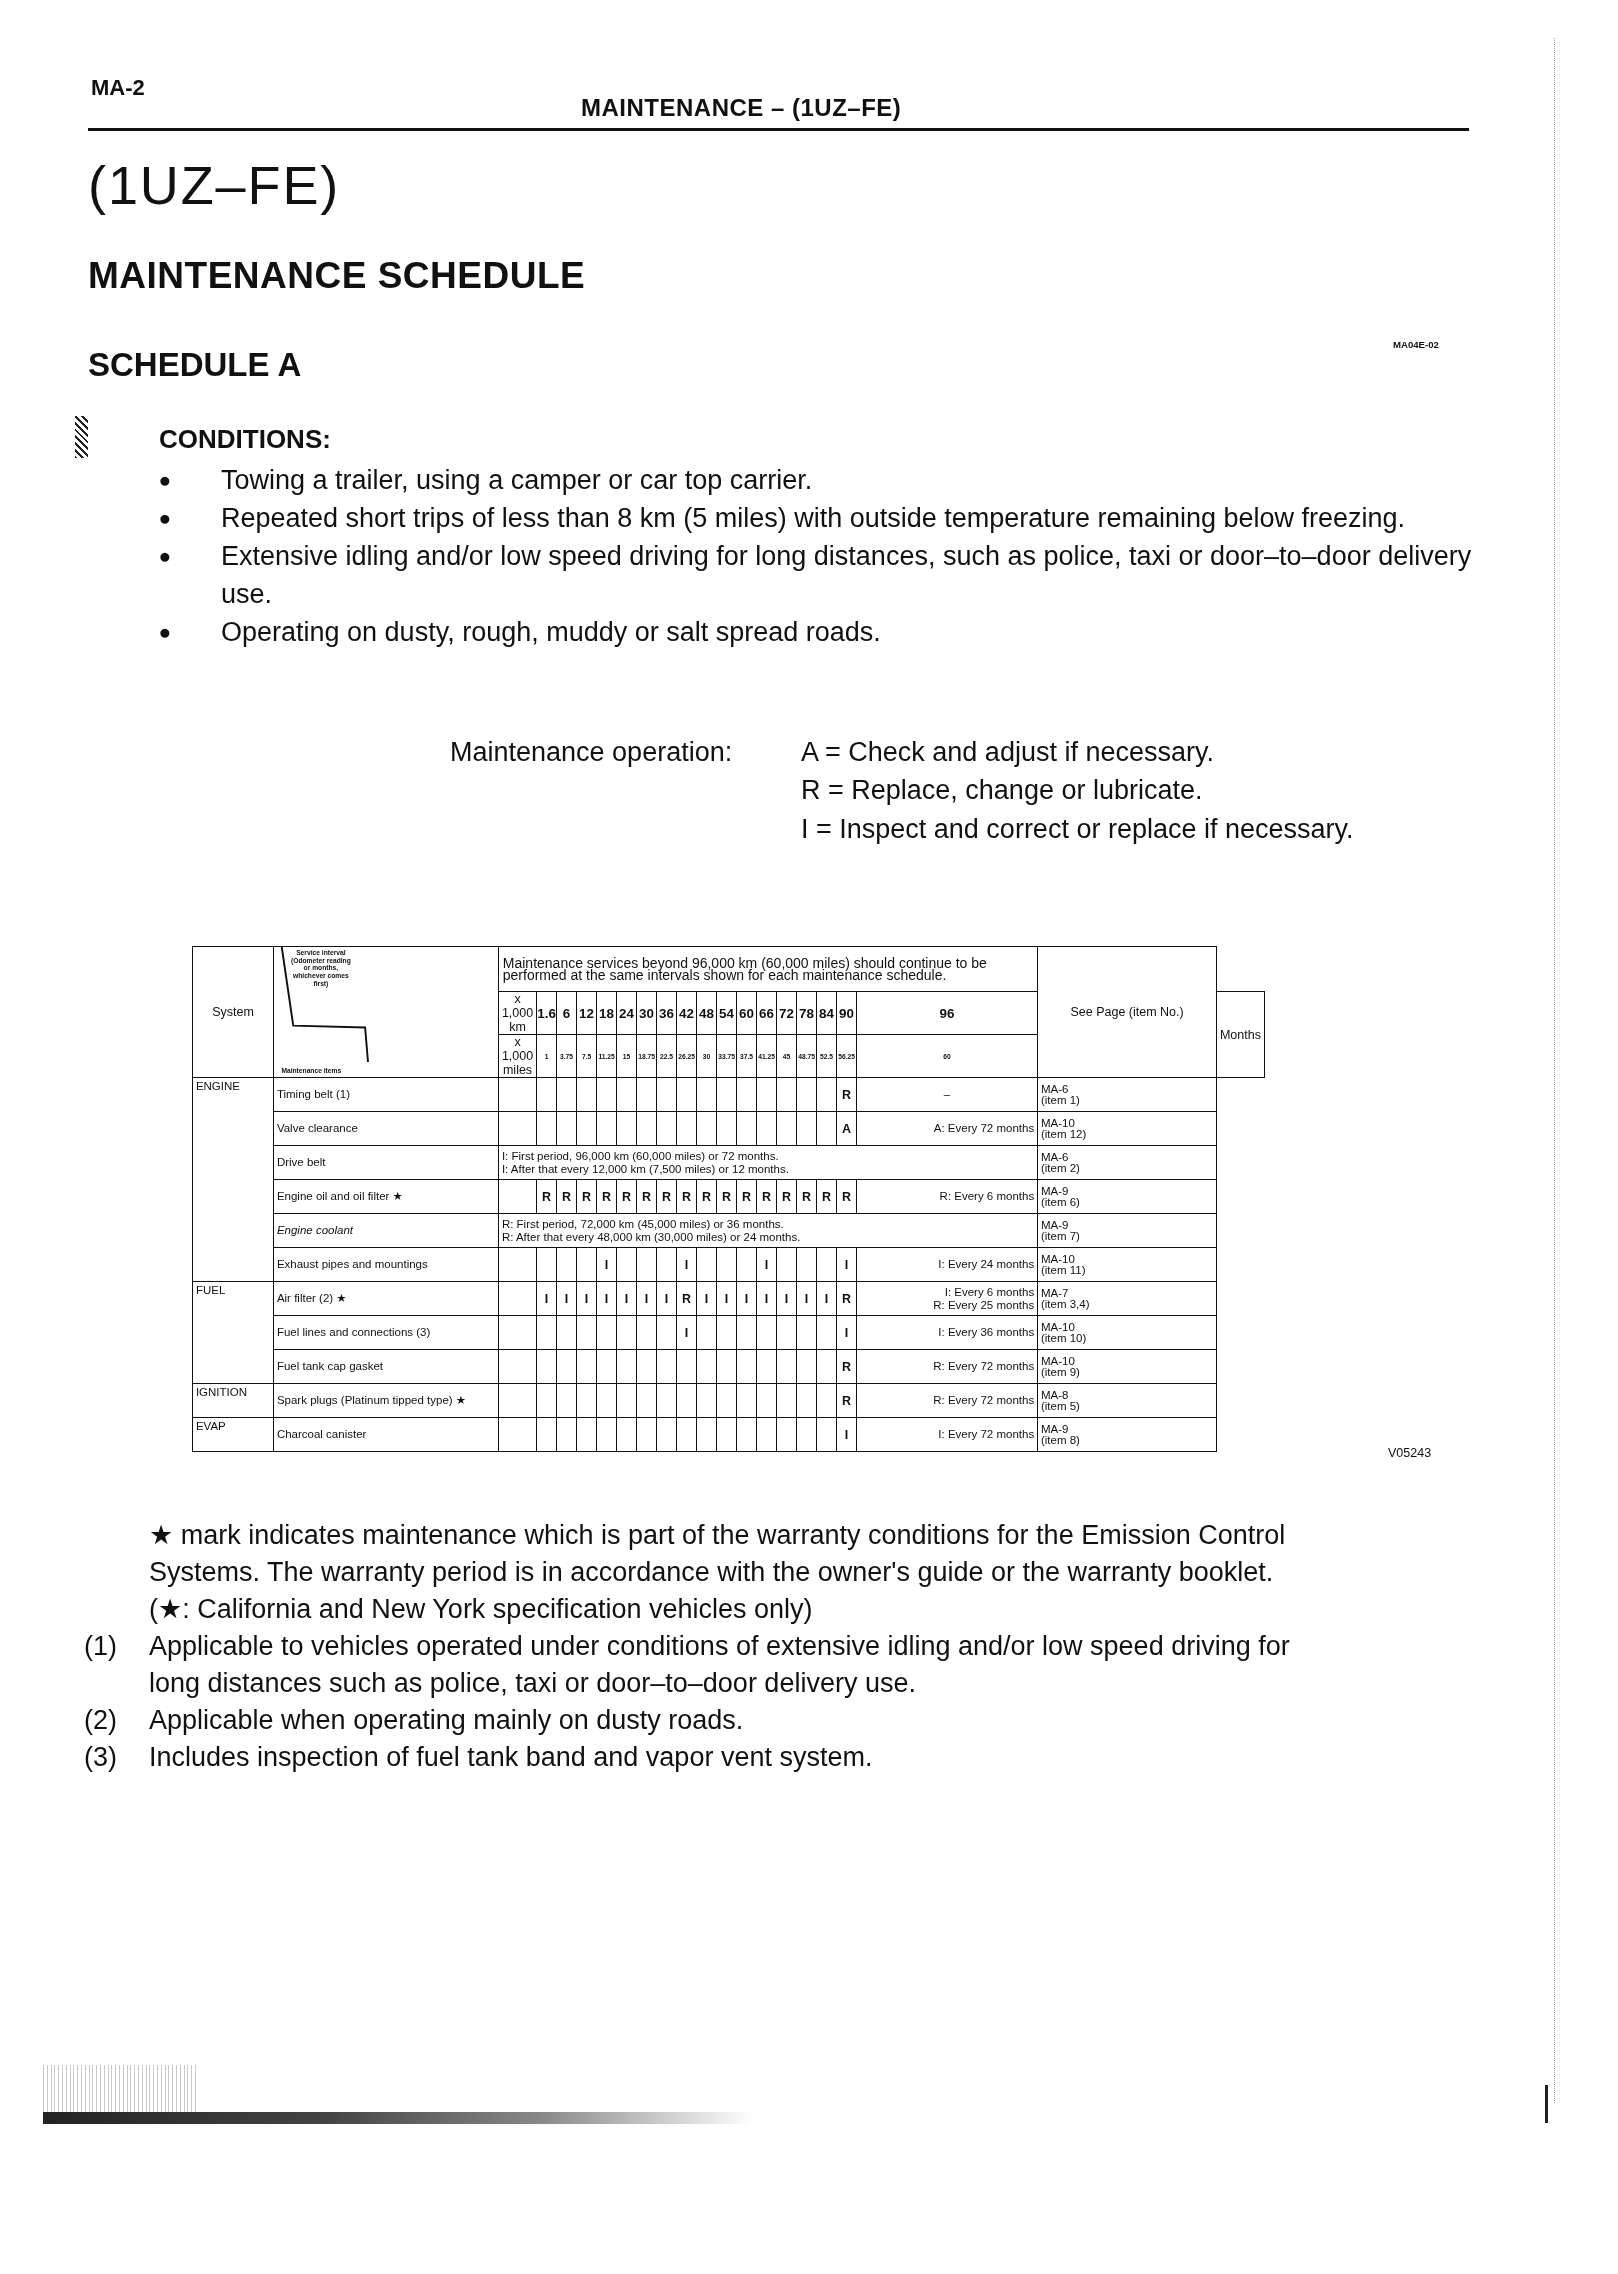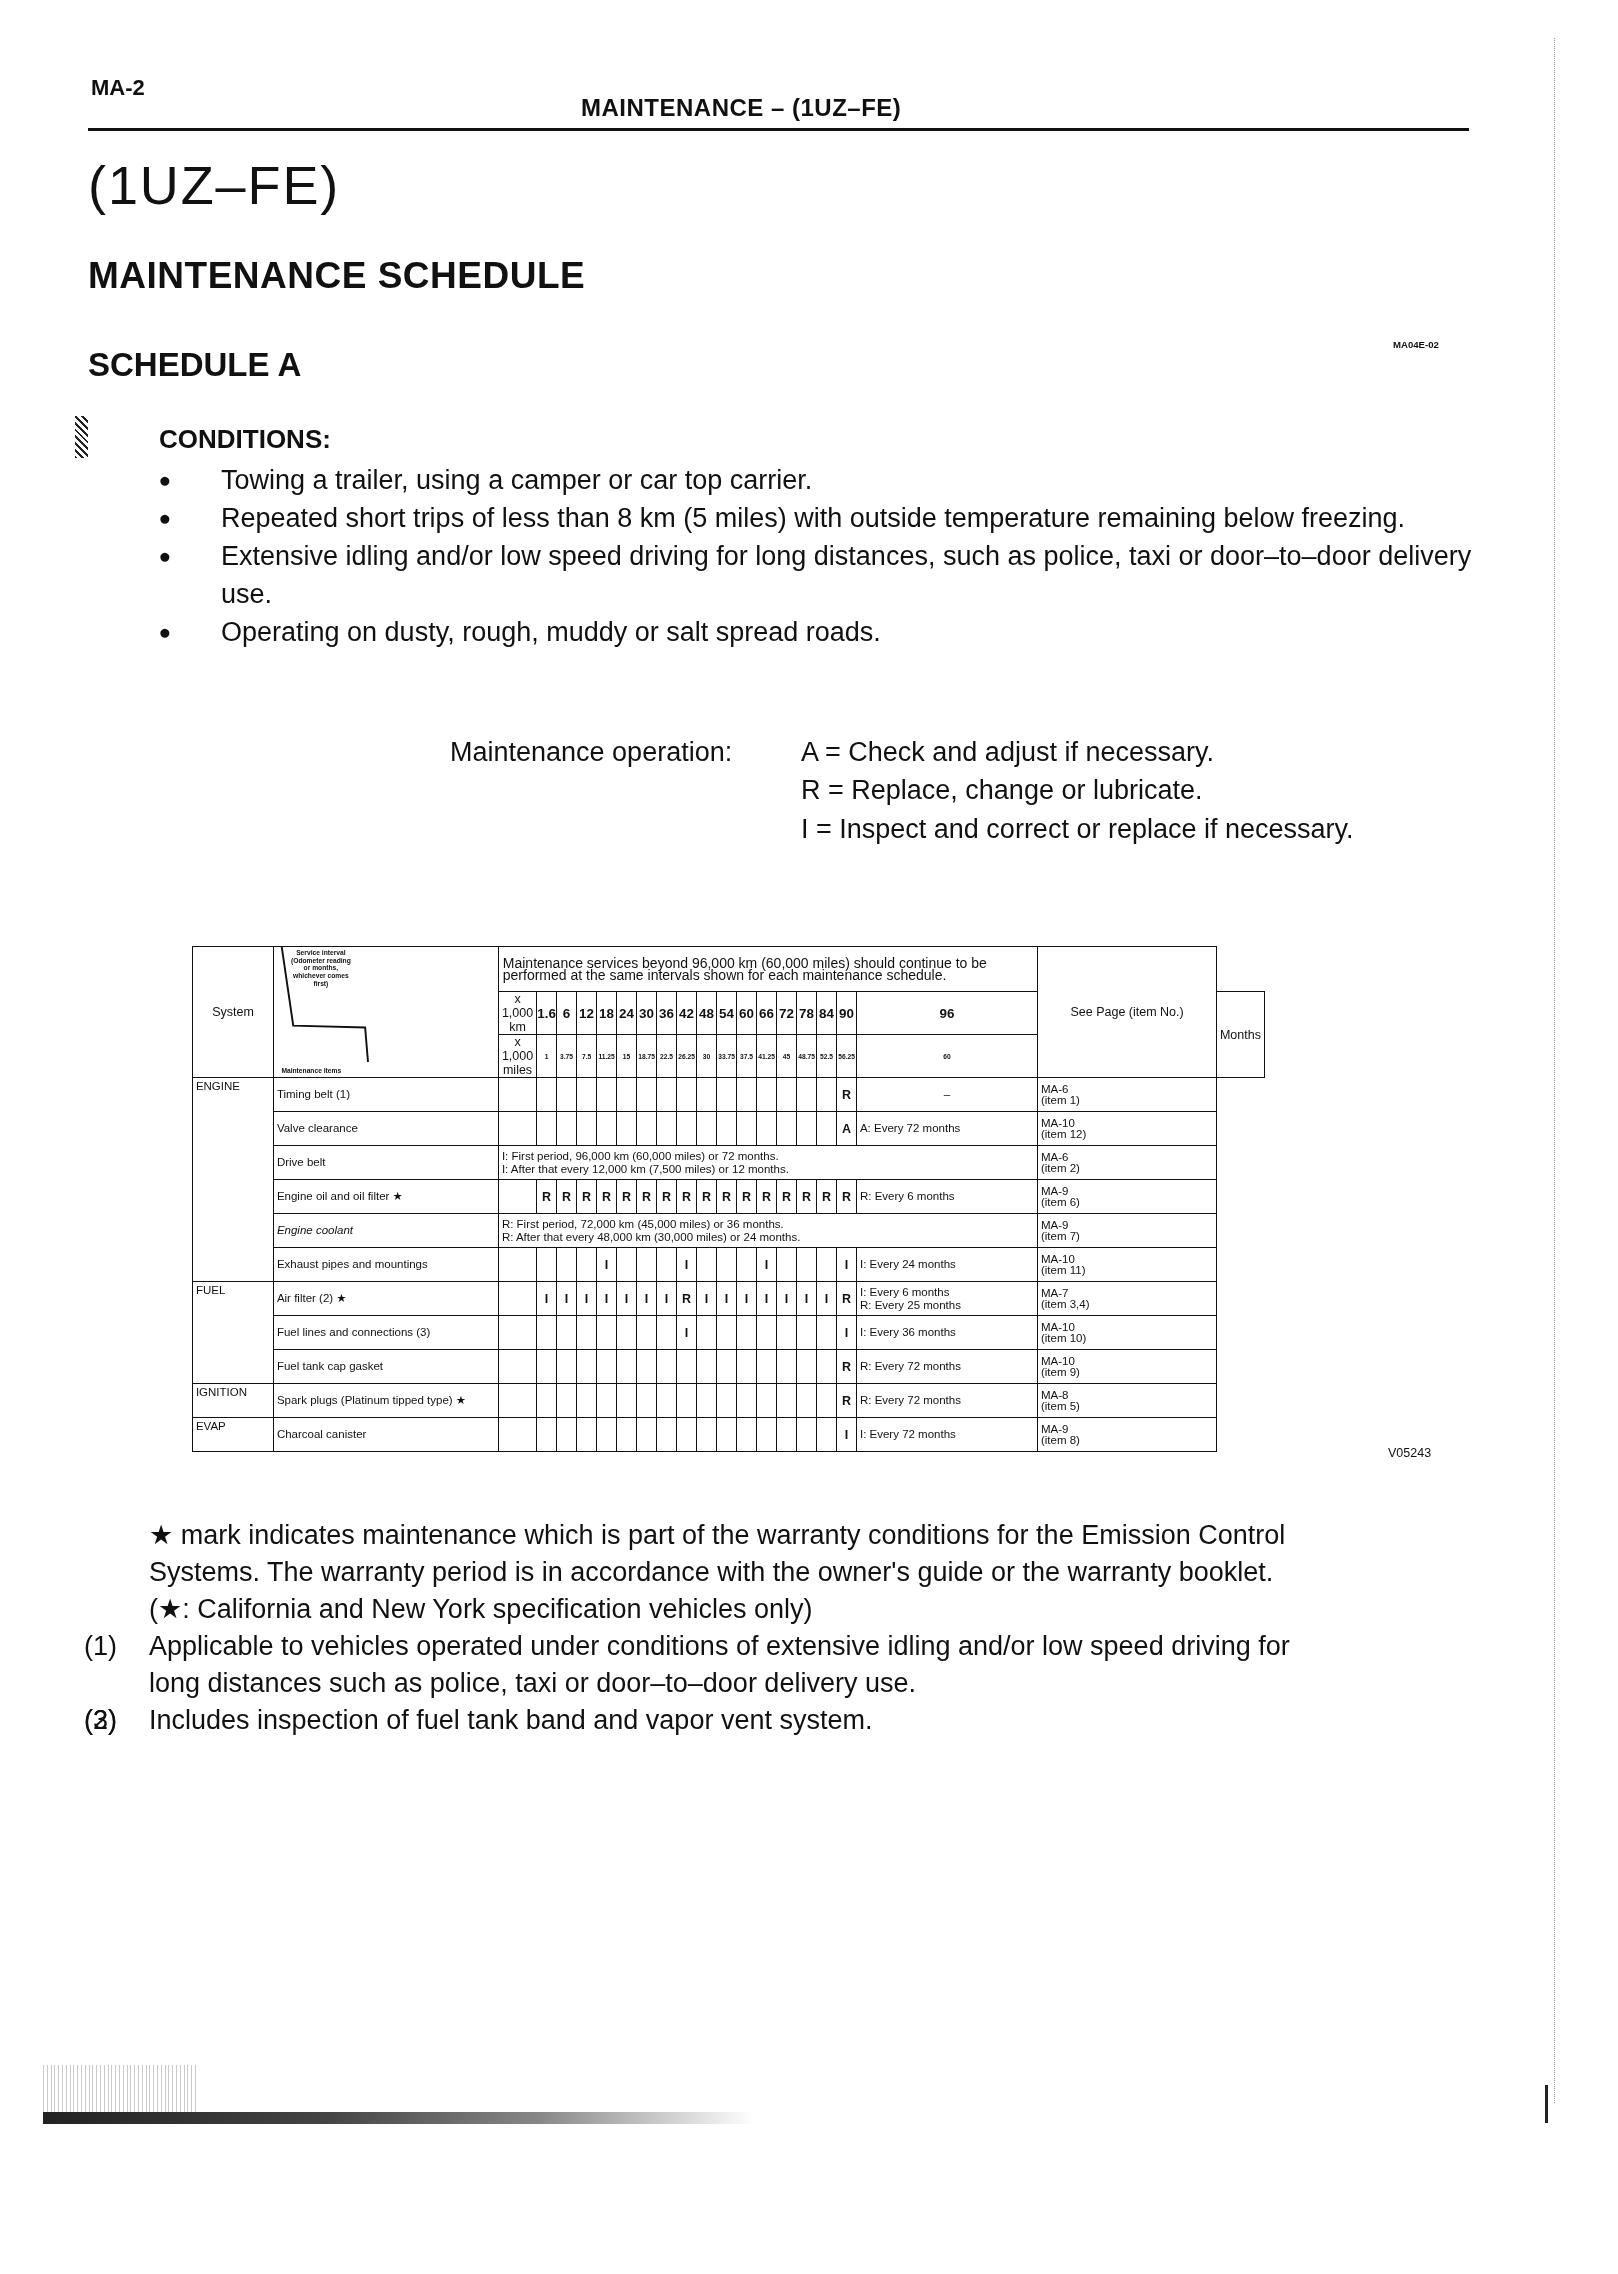--- a/index.html
+++ b/index.html
@@ -30,21 +30,21 @@
   .hdr-note { font-size:14px; line-height:12.5px; padding:1.9px 3.8px !important; }
   .km-cell { text-align:center; font-size:13.4px; font-weight:bold; }
   .mi-cell { text-align:center; font-size:6.7px; font-weight:bold; }
   .unit { text-align:center; font-size:12.5px; }
   .sys-cell { vertical-align:top !important; font-size:11.5px; padding-top:1.9px !important; }
   .diag { position:relative; padding:0 !important; }
   .diag .top { position:absolute; left:13.4px; top:1.9px; width:67px; text-align:center; font-size:6.7px; line-height:7.7px; font-weight:bold; }
   .diag .bot { position:absolute; left:3.8px; bottom:1.9px; width:67px; text-align:center; font-size:6.7px; line-height:7.7px; font-weight:bold; }
   .diag svg { position:absolute; left:0; top:0; }
   .note-cell { font-size:11.5px; line-height:12.5px; }
-  .mon-cell { font-size:11.5px; line-height:12.5px; }
+  .mon-cell { font-size:11.5px; line-height:12.5px;text-align:right; }
   .page-cell { font-size:11.5px; line-height:11.5px; padding-top:1px !important; }
   tr.body-row { height:34px; }
   .italic { font-style:italic; }
   .fig-code { left:1388px; top:1446px; font-size:12.5px; }
   .notes { left:149px; top:1486px; width:1326px; font-size:27px; line-height:37px;margin-top:31px; }
   .note-line { position:relative; padding-left:0; }
   .note-num { position:absolute; left:-65px; top:0; }
   .footer-rule { left:43px; top:2112px; width:711px; height:11.5px; background:linear-gradient(90deg,#222 0%,#444 40%,#888 70%,rgba(0,0,0,0) 100%); }
   .footer-dots { left:43px; top:2065px; width:154px; height:48px; background:repeating-linear-gradient(90deg,rgba(0,0,0,0.35) 0 1px,rgba(0,0,0,0) 1px 3.8px); opacity:0.6; }
   .right-edge { left:1554px; top:38px; width:1px; height:2065px; border-left:1px dotted #999; }
@@ -432,21 +432,21 @@
 </table>
 
 <div class="abs fig-code">V05243</div>
 
 <div class="abs notes">
   <div class="note-line">★ mark indicates maintenance which is part of the warranty conditions for the Emission Control</div>
   <div class="note-line">Systems. The warranty period is in accordance with the owner's guide or the warranty booklet.</div>
   <div class="note-line">(★: California and New York specification vehicles only)</div>
   <div class="note-line"><span class="note-num">(1)</span><span>Applicable to vehicles operated under conditions of extensive idling and/or low speed driving for</span></div>
   <div class="note-line">long distances such as police, taxi or door–to–door delivery use.</div>
-  <div class="note-line"><span class="note-num">(2)</span></div>
+  <div class="note-line"><span class="note-num">(2)</span><span>Applicable when operating mainly on dusty roads.</span></div>
   <div class="note-line"><span class="note-num">(3)</span><span>Includes inspection of fuel tank band and vapor vent system.</span></div>
 </div>
 
 <div class="abs footer-dots"></div>
 <div class="abs footer-rule"></div>
 <div class="abs right-edge"></div>
 <div class="abs corner-mark"></div>
 
 
 </body></html>

